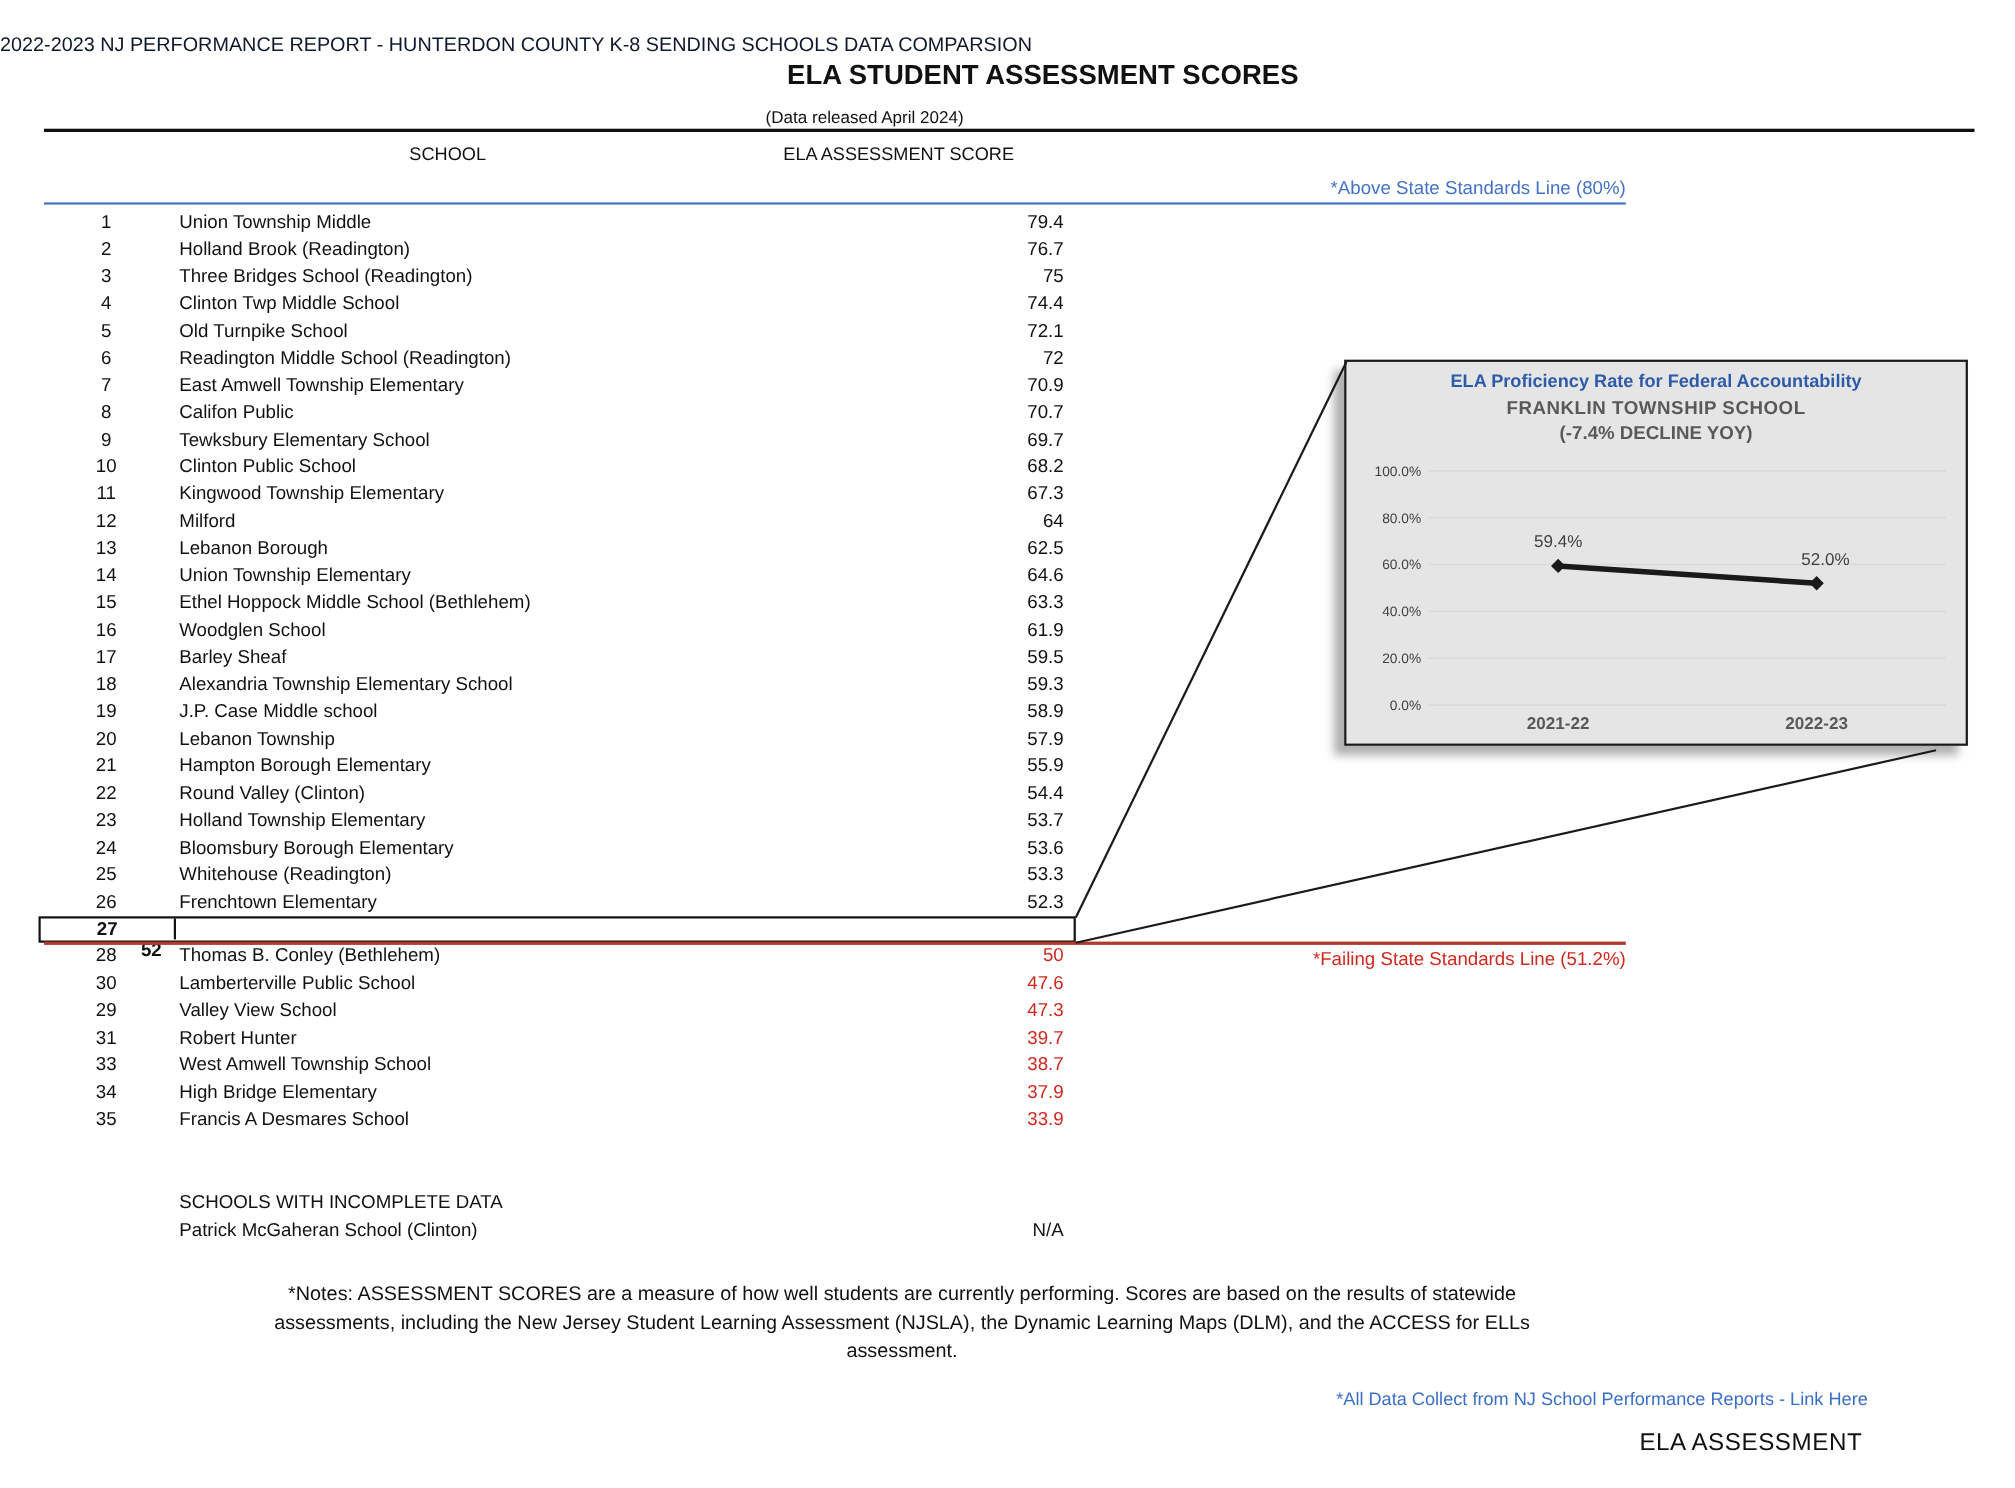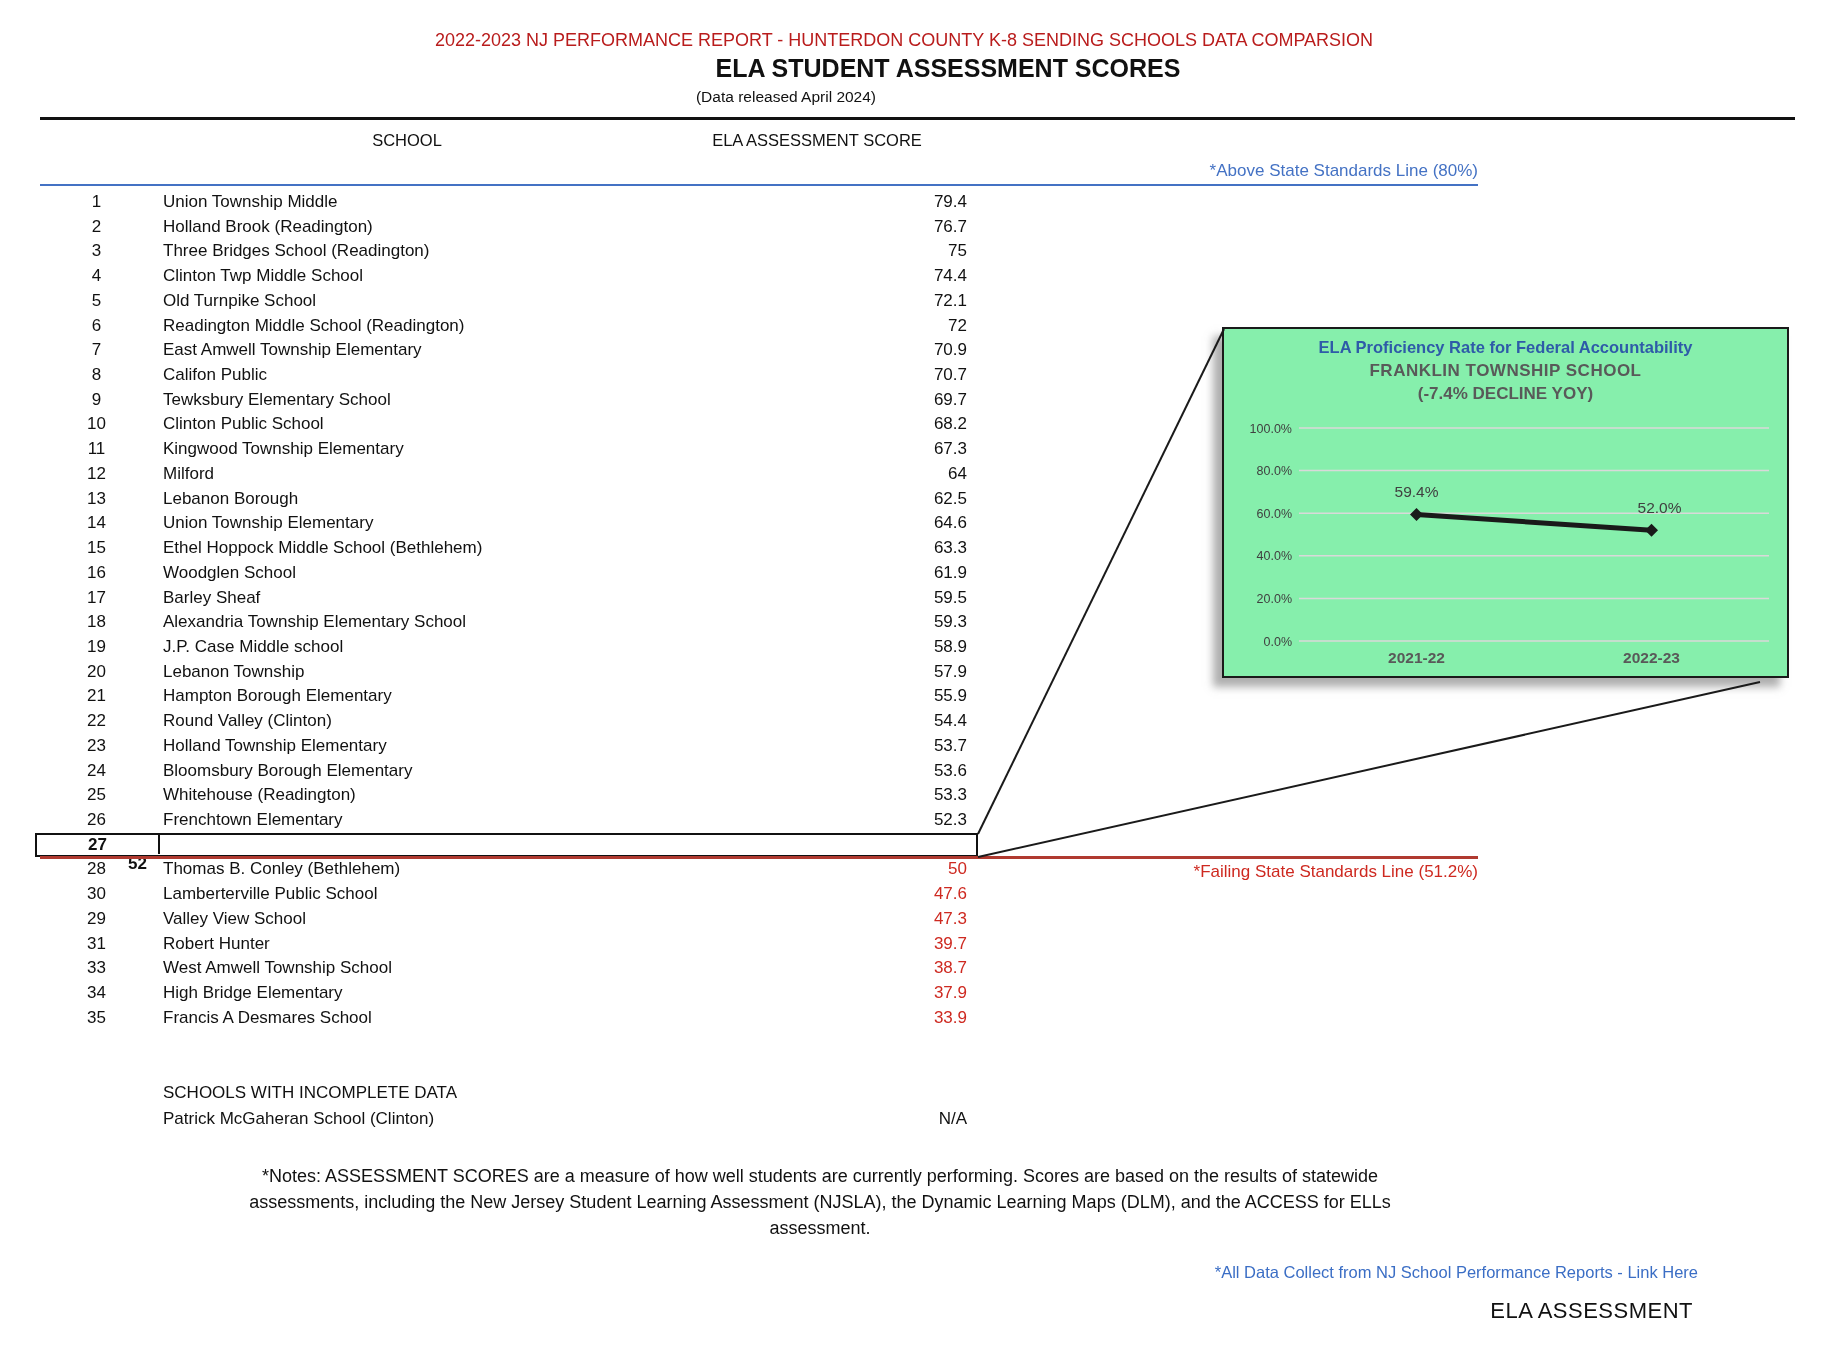--- a/index.html
+++ b/index.html
@@ -6,23 +6,23 @@
   #page{
     position:relative;
     width:1832px;height:1353px;
     background:#ffffff;
     font-family:"Liberation Sans", sans-serif;
     color:#111;
     overflow:hidden;
   }
   .abs{position:absolute;}
   
-  .hdr-line1{top:30px;left:0;width:1808px;text-align:center;font-size:18px;color:#b91c1c;}
+  .hdr-line1{top:30px;left:0;width:1808px;font-size:18px;color:#0f172a;}
   .hdr-title{top:54px;left:0;width:1832px;text-align:center;font-size:25px;font-weight:bold;color:#111;padding-left:32px;}
-  .hdr-sub{top:88px;left:0;width:1572px;text-align:center;font-size:15.5px;color:#111;}
+  .hdr-sub{top:99px;left:0;width:1572px;text-align:center;font-size:15.5px;color:#111;}
   .rule-black{top:117px;left:40px;width:1755px;height:2.5px;background:#111;}
   .col-school{top:131px;left:282px;width:250px;text-align:center;font-size:16.5px;}
   .col-score{top:131px;left:692px;width:250px;text-align:center;font-size:16.5px;}
   .above-label{top:161px;left:978px;width:500px;text-align:right;font-size:17px;color:#4472C4;}
   .rule-blue{top:184px;left:40px;width:1438px;height:2px;background:#4472C4;}
   
   #rows{top:190px;left:35px;width:943px;}
   .trow{display:flex;height:24.72px;line-height:24.72px;font-size:17px;position:relative;}
   .trow .rank{width:123px;text-align:center;flex:none;}
   .trow .school-name{flex:1;padding-left:5px;white-space:nowrap;overflow:hidden;}
@@ -37,21 +37,21 @@
   .incomplete-row{top:1109px;left:35px;width:943px;display:flex;font-size:17px;}
   .incomplete-row .school-name{flex:1;padding-left:128px;}
   .incomplete-row .score{width:110px;text-align:right;padding-right:11px;flex:none;}
   
   .notes{top:1163px;left:116px;width:1408px;text-align:center;font-size:18px;line-height:26px;color:#111;}
   .data-link{top:1263px;left:978px;width:720px;text-align:right;font-size:16.5px;color:#3B6EC5;cursor:pointer;}
   .footer-label{top:1298px;left:978px;width:715px;text-align:right;font-size:22px;font-weight:normal;letter-spacing:.5px;}
   
   #chart-box{
     top:327px;left:1222px;width:563px;height:347px;
-    background:#86efac;border:2.5px solid #1a1a1a;
+    background:#e5e5e5;border:2.5px solid #1a1a1a;
     box-shadow:-9px 9px 8px rgba(110,110,110,.55);
   }
   .c-title{position:absolute;top:9px;left:0;width:100%;text-align:center;font-size:16.5px;font-weight:bold;color:#2E5BA8;}
   .c-sub1{position:absolute;top:32px;left:0;width:100%;text-align:center;font-size:17px;font-weight:bold;color:#595959;letter-spacing:.5px;}
   .c-sub2{position:absolute;top:55px;left:0;width:100%;text-align:center;font-size:17px;font-weight:bold;color:#595959;}
   #chart-svg{position:absolute;left:0;top:82px;}
   
   #callout{top:0;left:0;pointer-events:none;}
 </style>
 </head>

